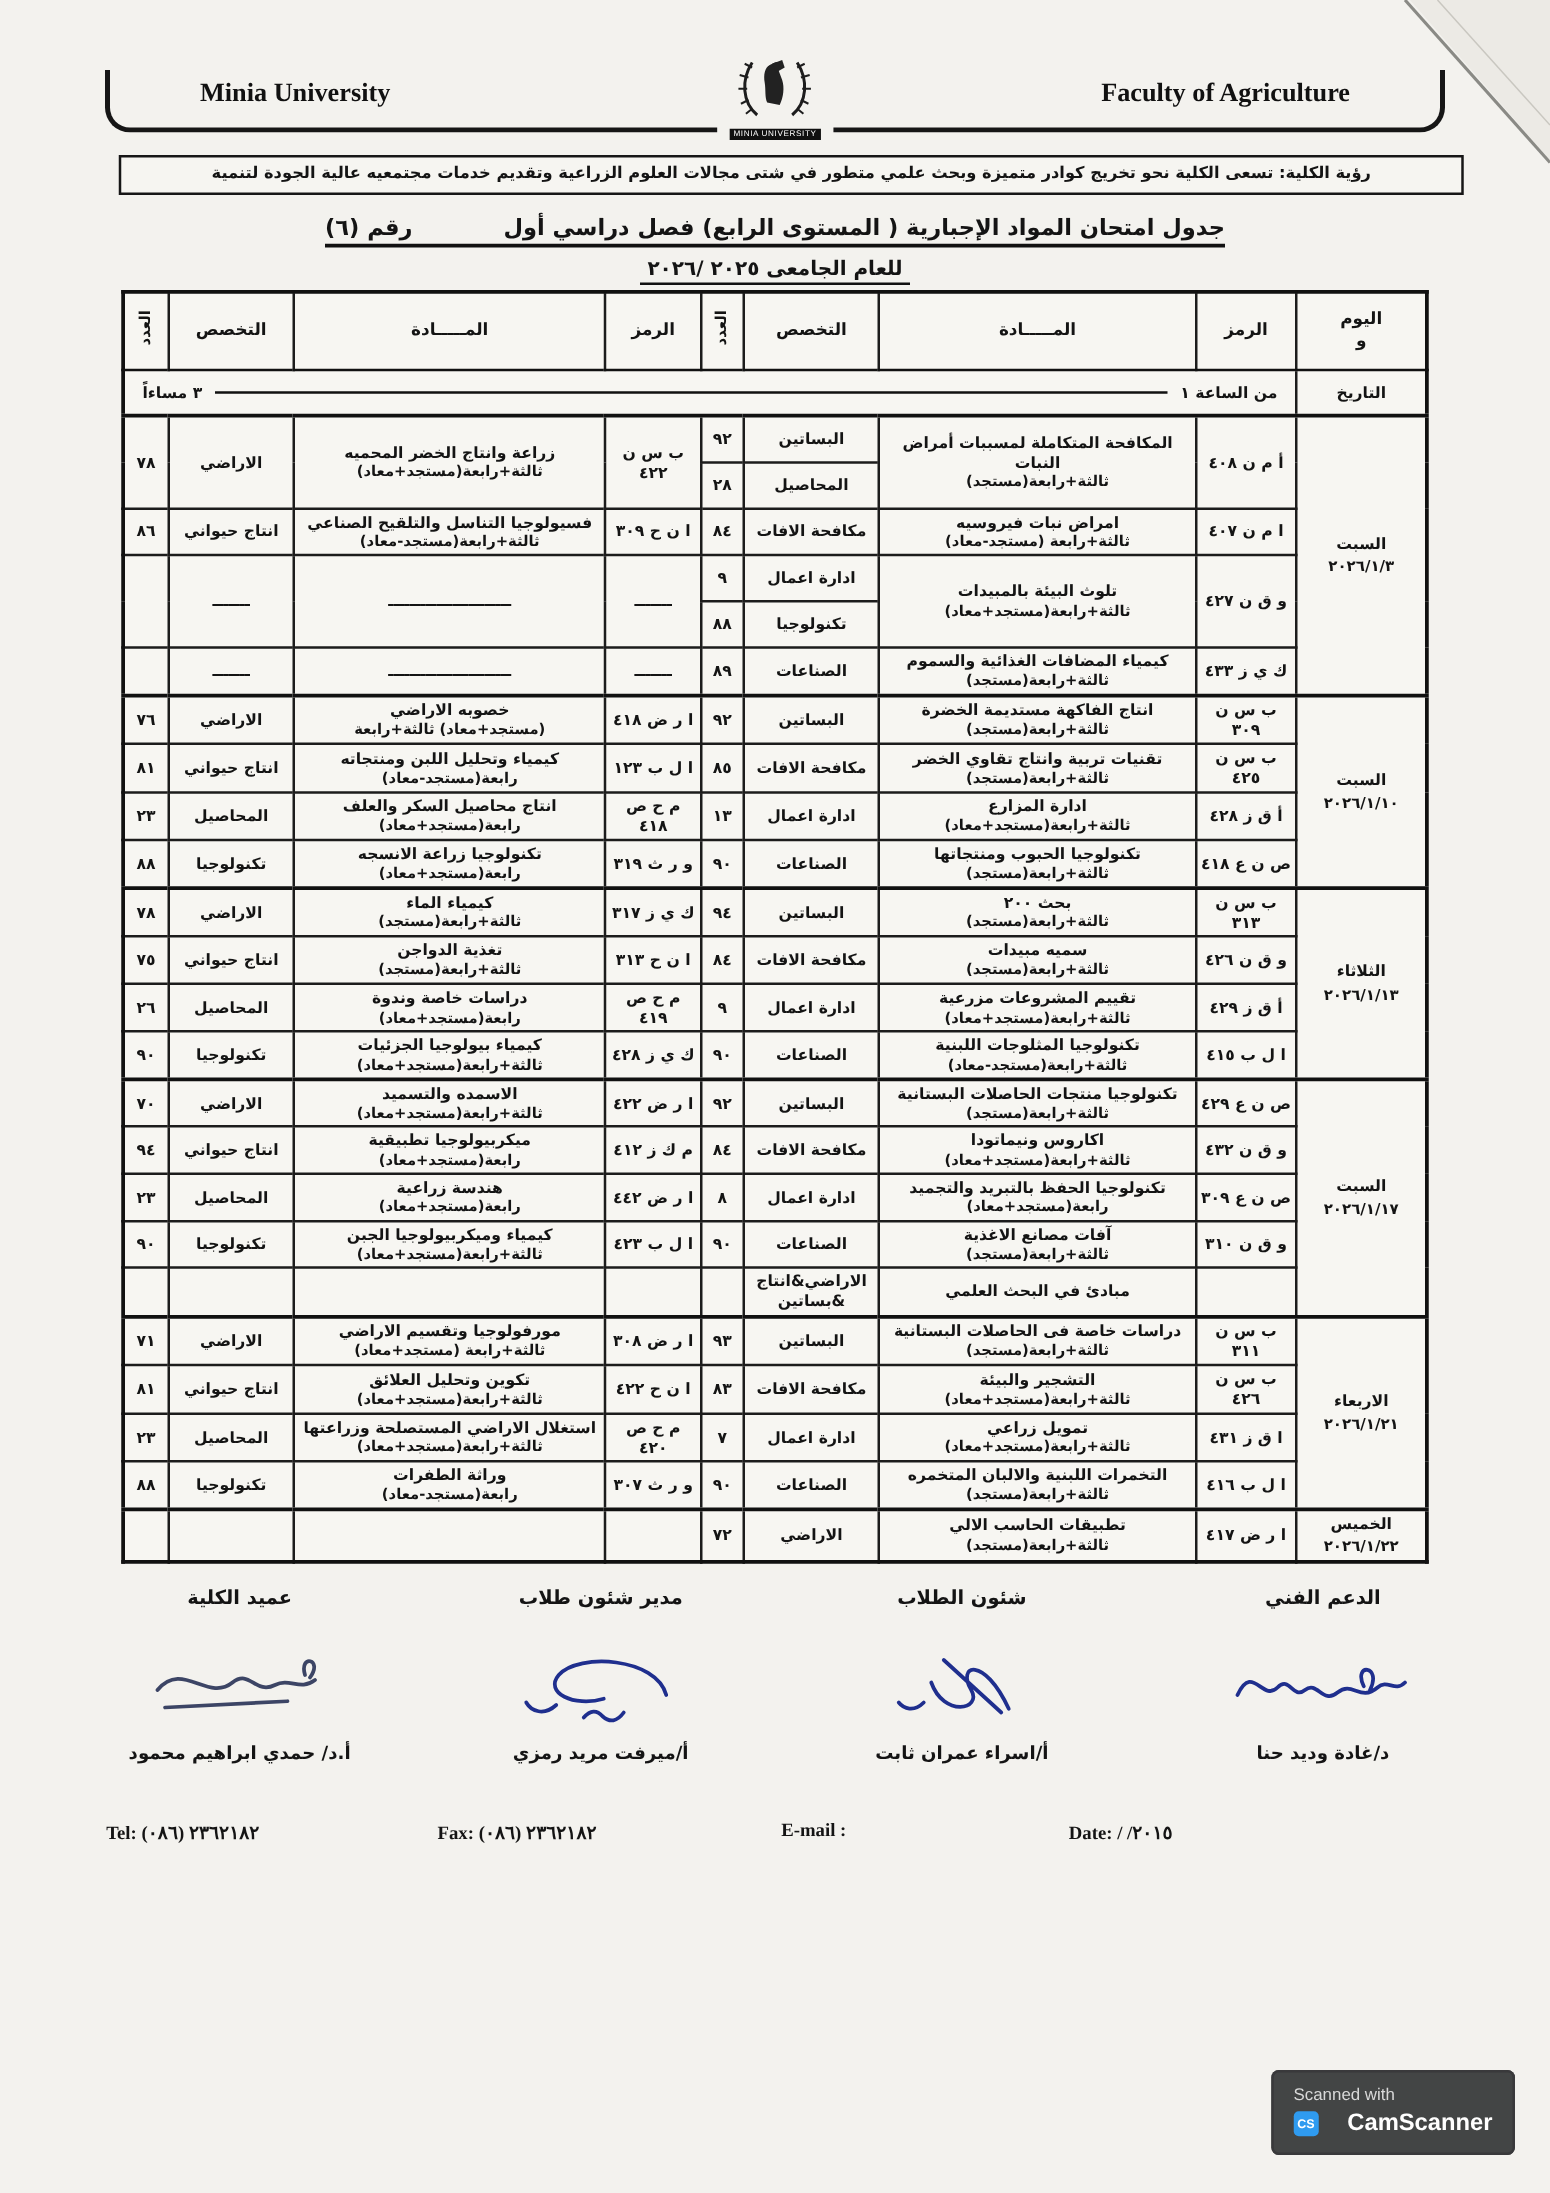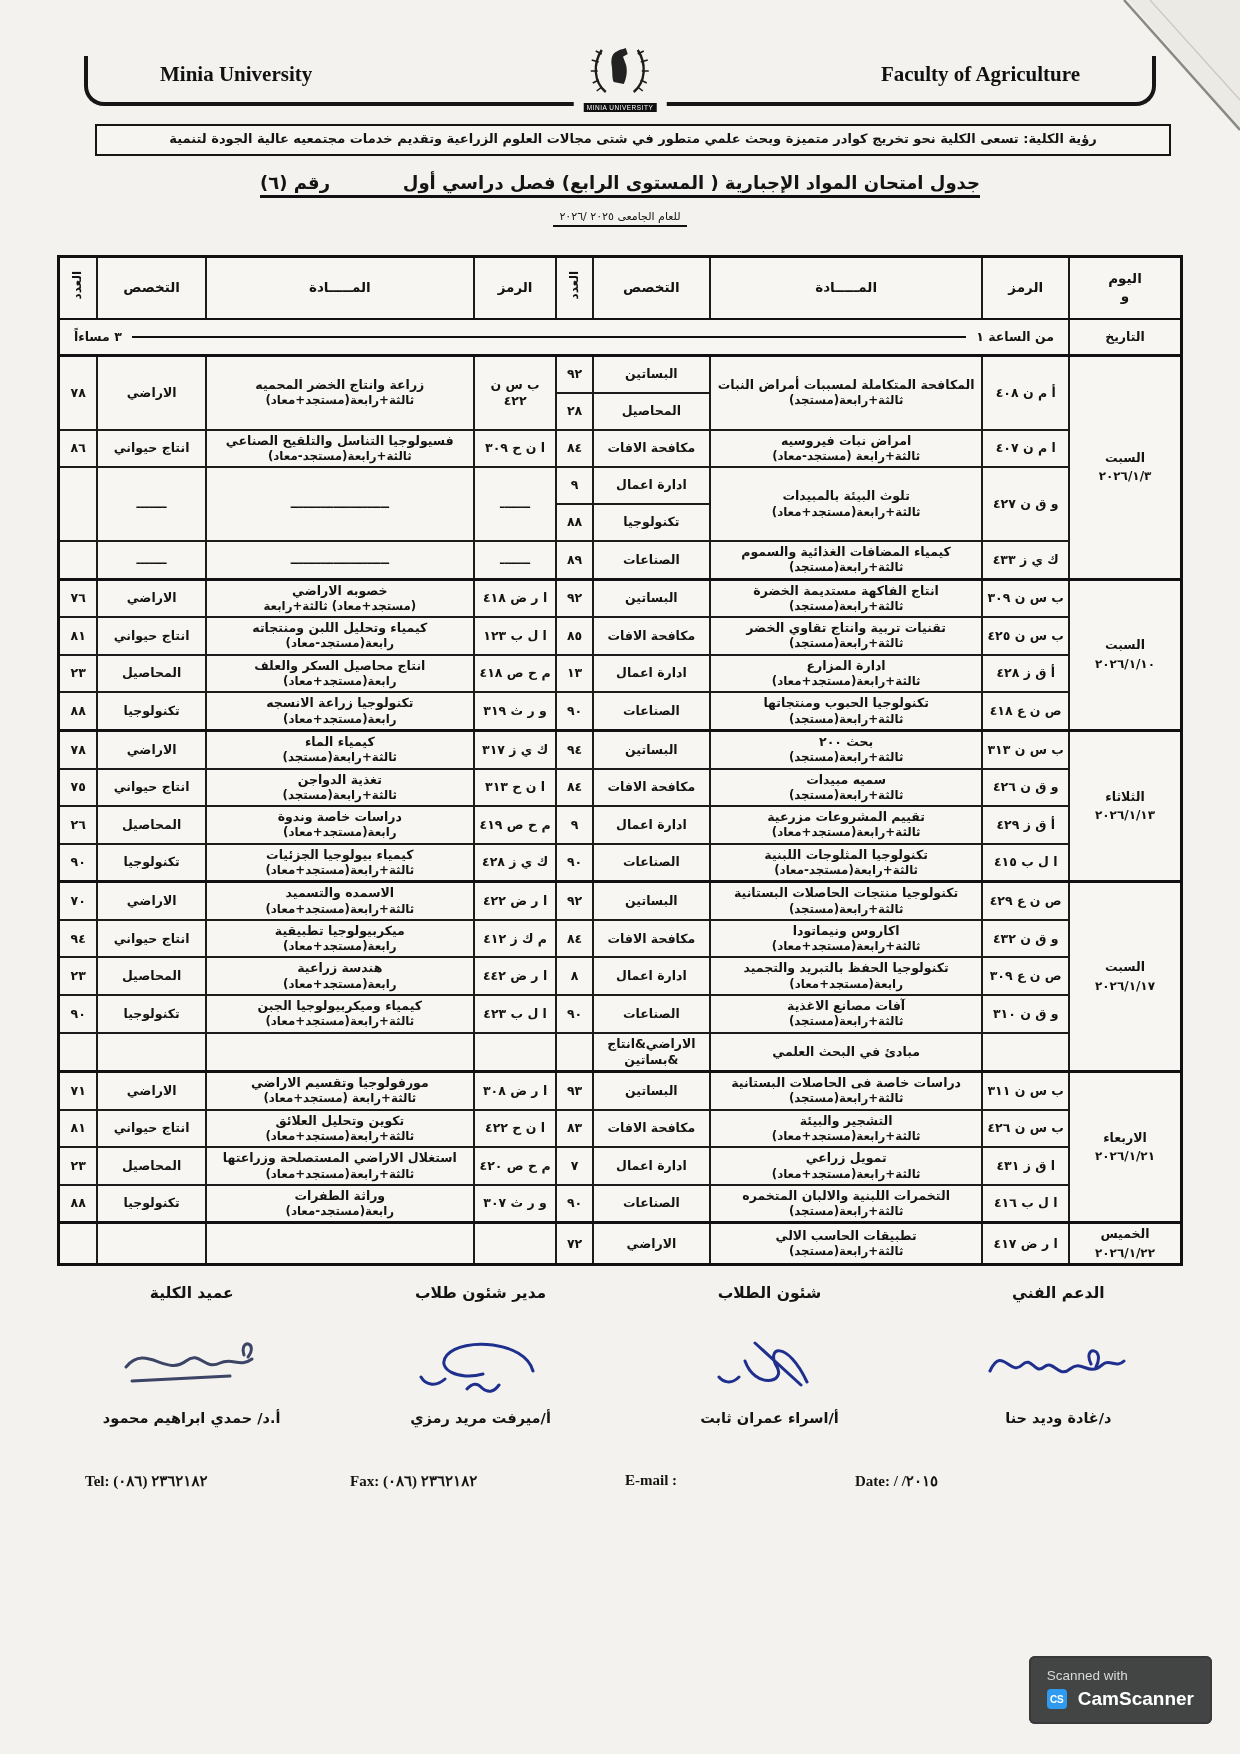--- a/index.html
+++ b/index.html
@@ -24,24 +24,24 @@
   .logo-caption { background:#101010; color:#fff; font-size:6.5px; letter-spacing:.5px;
     padding:1px 3px; margin-top:1px; font-family:"Liberation Sans", sans-serif; }
   .vision-box { margin:10px 69px 0 95px; border:2.5px solid #161616; padding:5px 12px 8px 12px;
     font-size:13px; font-weight:bold; text-align:center; background:#f6f5f1; }
   .title-row { width:720px; margin:16px auto 0 auto; display:flex; align-items:flex-end;
     border-bottom:3px solid #111; padding-bottom:2px; }
   .title-main { font-size:18px; font-weight:bold; white-space:nowrap; }
   .title-gap { flex:1; min-width:60px; }
   .title-num { font-size:18px; font-weight:bold; white-space:nowrap; }
   .subtitle-row { text-align:center; margin-top:7px; }
-  .subtitle { display:inline-block; font-size:11px; font-weight:normal; border-bottom:2.5px solid #111; padding:0 6px 2px 6px; }
+  .subtitle { display:inline-block; font-size:16px; font-weight:bold; border-bottom:2.5px solid #111; padding:0 6px 2px 6px; }
 
   
-  table.main { border-collapse:collapse; table-layout:fixed; width:1126px; margin:28px auto 0 auto;
+  table.main { border-collapse:collapse; table-layout:fixed; width:1046px; margin:4px auto 0 auto;
     border:3.5px solid #111; background:#f7f6f2; }
   table.main td { border:2px solid #1c1c1c; text-align:center; vertical-align:middle;
     font-size:12.5px; font-weight:bold; line-height:1.3; padding:2px 3px; overflow:hidden; }
   tr.hdr td { height:62px; border-bottom:2.5px solid #111; font-size:13.5px; }
   tr.timerow td { height:30px; }
   .time-cell { padding:0 14px !important; }
   .time-flex { display:flex; align-items:center; }
   .time-flex .leader { flex:1; border-bottom:2.2px solid #111; margin:0 10px; height:60%; }
   td.count-h .vert { display:inline-block; writing-mode:vertical-rl; transform:rotate(180deg);
     font-size:12px; letter-spacing:1px; }
@@ -66,21 +66,21 @@
   
   .contact { direction:ltr; display:flex; margin:46px 85px 0 85px; font-size:15px; font-weight:bold;
     font-family:"Liberation Serif", serif; }
   .contact .c-item { white-space:nowrap; }
   .c-tel { width:265px; } .c-fax { width:275px; } .c-mail { width:230px; }
 
   
   .cam-badge { position:absolute; right:28px; bottom:30px; background:#434545; border-radius:6px;
     padding:12px 18px 14px 18px; direction:ltr; text-align:left; box-shadow:0 0 0 2px #39393b inset; }
   .cam-line1 { color:#d9d9d9; font-size:13.5px; font-family:"Liberation Sans", sans-serif; margin-bottom:5px; }
-  .cam-line2 { display:flex; align-items:center; gap:11px; }
+  .cam-line2 { display:flex; align-items:center; gap:23px; }
   .cs-logo { width:20px; height:20px; border-radius:4px; background:#2f9bf0; color:#fff; font-size:10px;
     font-weight:bold; display:flex; align-items:center; justify-content:center; font-family:"Liberation Sans", sans-serif; }
   .cam-line2 .cam-name { color:#ffffff; font-size:19px; font-weight:bold; font-family:"Liberation Sans", sans-serif; }
 </style>
 </head>
 <body>
 
 <svg class="fold-svg" width="130" height="140" viewBox="0 0 130 140">
   <polygon points="18,0 130,0 130,128" fill="#eceae5"></polygon>
   <line x1="14" y1="0" x2="130" y2="130" stroke="#8a8a85" stroke-width="2.5"></line>

